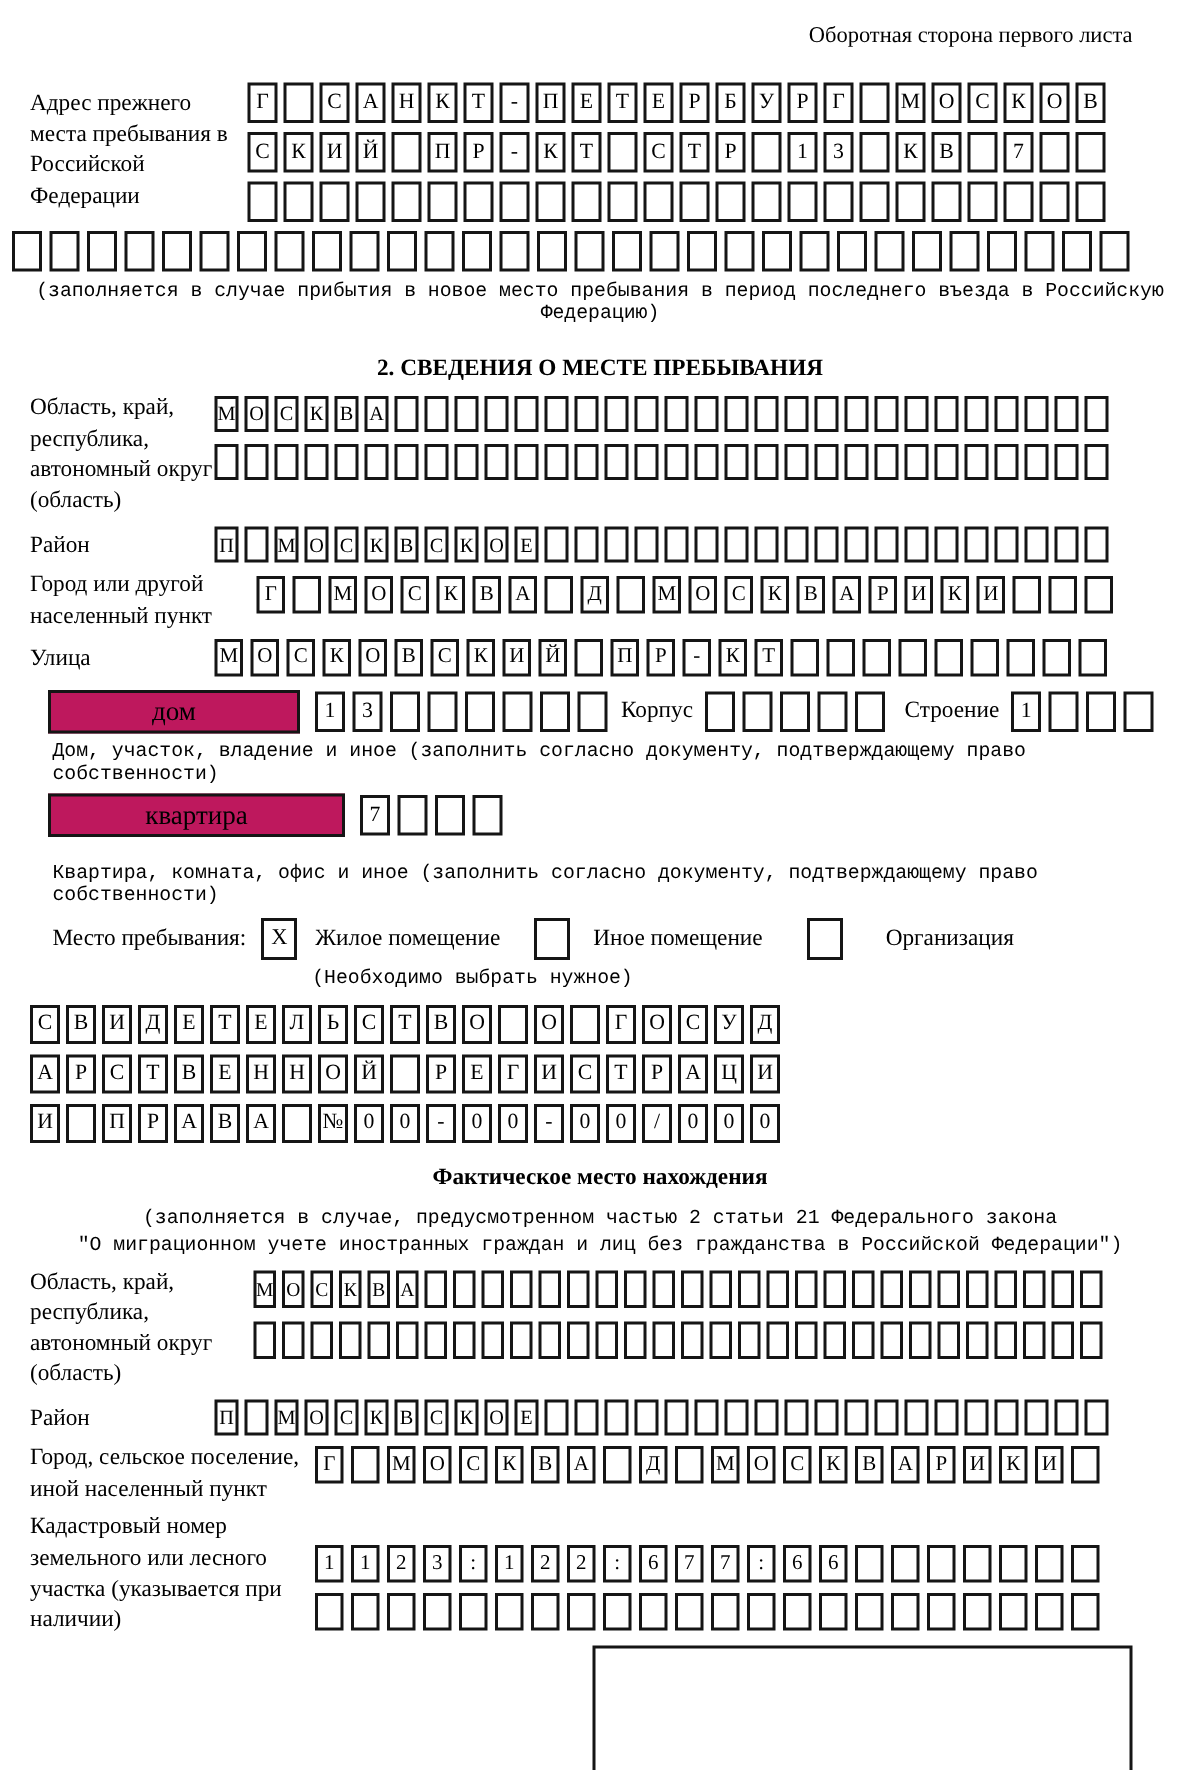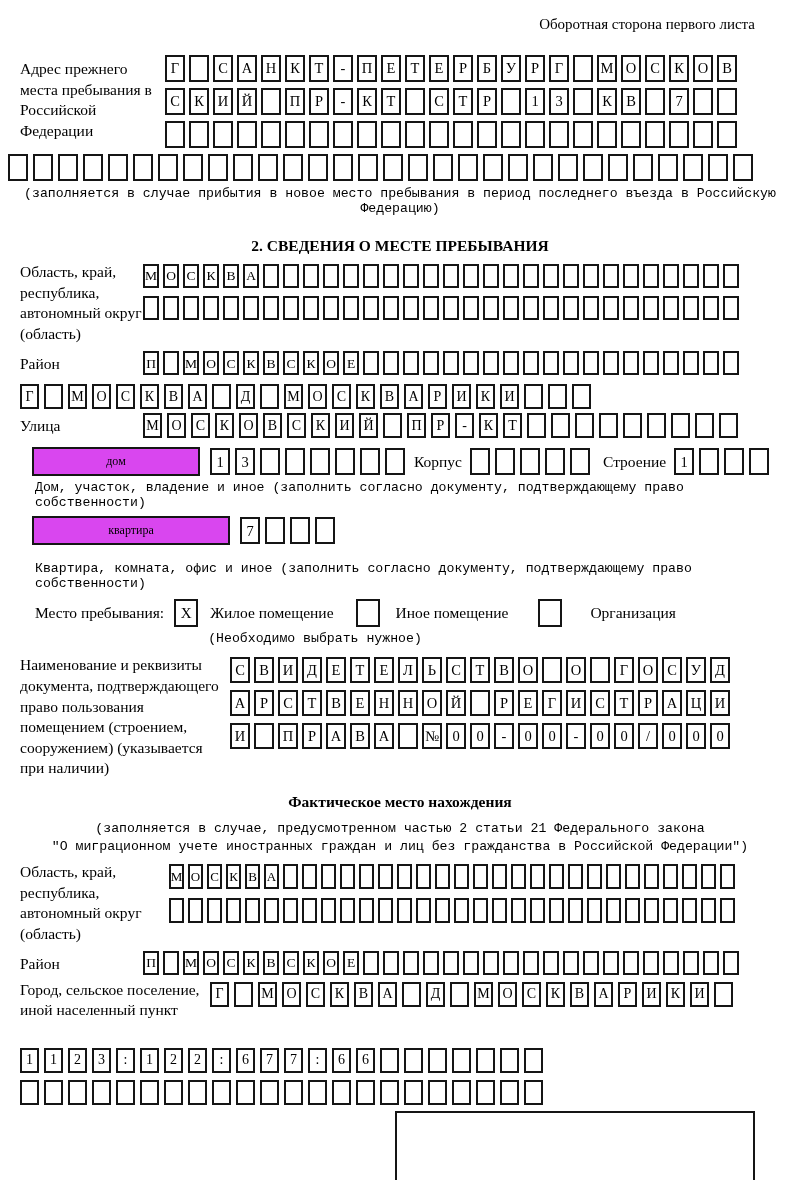--- a/index.html
+++ b/index.html
@@ -30,21 +30,21 @@
   .szE .cell   { width:20px; height:26px; margin-right:4px; }
   .szF .cell   { width:15px; height:25px; margin-right:4px; font-size:13px; }
   .szG .cell   { width:19px; height:25px; margin-right:5px; font-size:14px; }
 
   .note { font-size:13.2px;font-family:Liberation Mono, monospace; }
   .note-center { text-align:center; }
   .sec-title { text-align:center; font-weight:bold; font-size:15.5px; }
 
   .widebox {
     border:2px solid #151515; height:29px; display:flex; align-items:center; justify-content:center;
-    font-size:12px; background:#d946ef; flex:0 0 auto;
+    font-size:18px; background:#be185d; flex:0 0 auto;
   }
   .inline-row { display:flex; align-items:center; padding-left:32px; }
   .inline-lbl { font-size:15.5px; }
 
   .chkrow { display:flex; align-items:center; padding-left:35px; }
   .chk .cell { width:24px; height:28px; margin-right:0; font-size:15px; }
 
   .stamp-box { margin-left:395px; width:360px; height:170px; border:2px solid #151515; background:#fff; }
 </style>
 </head>
@@ -271,20 +271,21 @@
       <span class="cell">&nbsp;</span>
       <span class="cell">&nbsp;</span>
       <span class="cell">&nbsp;</span>
       <span class="cell">&nbsp;</span>
       <span class="cell">&nbsp;</span>
       <span class="cell">&nbsp;</span>
     </div>
 </div>
 
 <div class="block" style="margin-top:5px;">
+  <div class="lbl" style="width:151px;">Город или другой населенный пункт</div>
   <div class="cells szB" style="padding-top:4px;">
       <span class="cell">Г</span>
       <span class="cell">&nbsp;</span>
       <span class="cell">М</span>
       <span class="cell">О</span>
       <span class="cell">С</span>
       <span class="cell">К</span>
       <span class="cell">В</span>
       <span class="cell">А</span>
       <span class="cell">&nbsp;</span>
@@ -389,21 +390,20 @@
     </div>
   <div class="inline-lbl" style="margin-left:16px;">Иное помещение</div>
   <div class="cells chk" style="margin-left:30px;">
       <span class="cell">&nbsp;</span>
     </div>
   <div class="inline-lbl" style="margin-left:28px;">Организация</div>
 </div>
 <div class="note" style="margin-top:4px; width:560px; margin-left:35px; text-align:center;">(Необходимо выбрать нужное)</div>
 
 <div class="block" style="margin-top:9px;">
-  <div class="lbl" style="width:210px;">Наименование и реквизиты документа, подтверждающего право пользования помещением (строением, сооружением) (указывается при наличии)</div>
   <div class="rows" style="gap:7px; padding-top:2px;">
     <div class="cells szE">
         <span class="cell">С</span>
         <span class="cell">В</span>
         <span class="cell">И</span>
         <span class="cell">Д</span>
         <span class="cell">Е</span>
         <span class="cell">Т</span>
         <span class="cell">Е</span>
         <span class="cell">Л</span>
@@ -602,20 +602,21 @@
       <span class="cell">А</span>
       <span class="cell">Р</span>
       <span class="cell">И</span>
       <span class="cell">К</span>
       <span class="cell">И</span>
       <span class="cell">&nbsp;</span>
     </div>
 </div>
 
 <div class="block" style="margin-top:5px;">
+  <div class="lbl" style="width:190px;">Кадастровый номер земельного или лесного участка (указывается при наличии)</div>
   <div class="rows" style="gap:7px; padding-top:22px;">
     <div class="cells szG">
         <span class="cell">1</span>
         <span class="cell">1</span>
         <span class="cell">2</span>
         <span class="cell">3</span>
         <span class="cell">:</span>
         <span class="cell">1</span>
         <span class="cell">2</span>
         <span class="cell">2</span>

